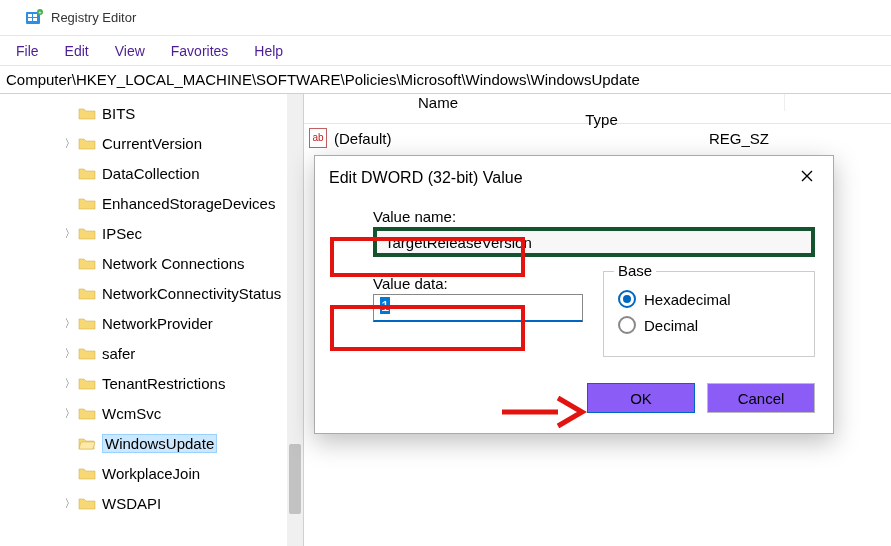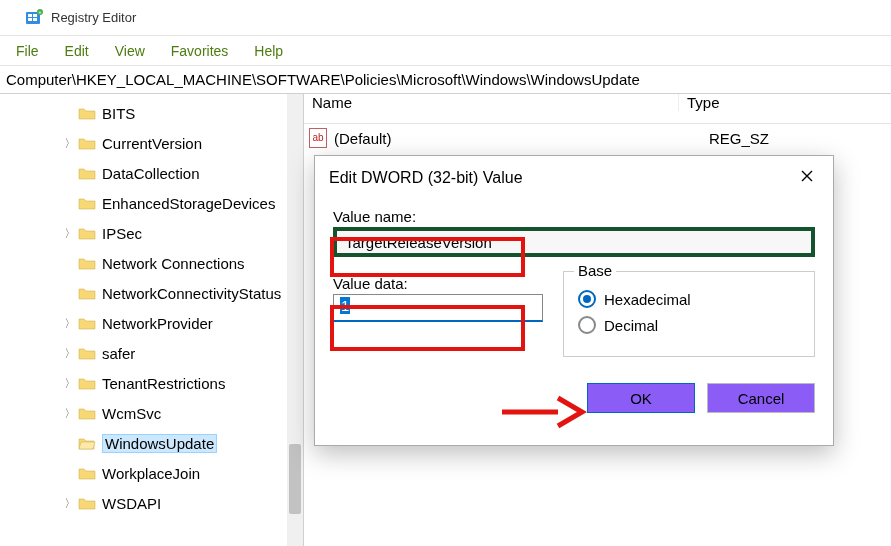--- a/index.html
+++ b/index.html
@@ -30,21 +30,21 @@
     display: flex;
     height: 30px;
     align-items: center;
     padding: 0 4px;
     gap: 2px;
     border-bottom: 1px solid #e5e5e5;
   }
   .menubar .menu-item {
     padding: 4px 12px;
     font-size: 14px;
-    color: #4d7c0f;
+    color: #4c1d95;
     cursor: default;
   }
   
   .addressbar {
     height: 28px;
     display: flex;
     align-items: center;
     padding: 0 6px;
     border-bottom: 1px solid #d0d0d0;
     font-size: 15px;
@@ -109,23 +109,24 @@
     left: 2px; right: 2px;
     top: 350px;
     height: 70px;
     background: #c2c2c2;
     border-radius: 2px;
   }
   
   .list-header {
     display: flex;
     height: 30px;
-    align-items: flex-start;
+    align-items: center;
     border-bottom: 1px solid #e5e5e5;
     font-size: 15px;
+    flex-direction: column;
   }
   .list-header .col {
     padding-left: 8px;
   }
   .list-header .col.name { width: 375px; border-right: 1px solid #eee; }
   .list-header .col.type { flex:1; }
   .list-rows { }
   .list-row {
     display: flex;
     align-items: center;
@@ -171,21 +172,22 @@
     padding: 8px 10px 8px 14px;
     font-size: 16px;
   }
   .dialog-close {
     width: 32px; height: 28px;
     display:flex; align-items:center; justify-content:center;
     font-size: 16px;
     cursor: default;
   }
   .dialog-body {
-    padding: 4px 18px 32px 18px;
+    padding: 4px 18px 20px 18px;
+    margin-left: 40px;
   }
   .field-label {
     font-size: 15px;
     margin-top: 4px;
     margin-bottom: 2px;
   }
   .value-name-input {
     width: 100%;
     height: 30px;
     border: 4px solid #14532d;

